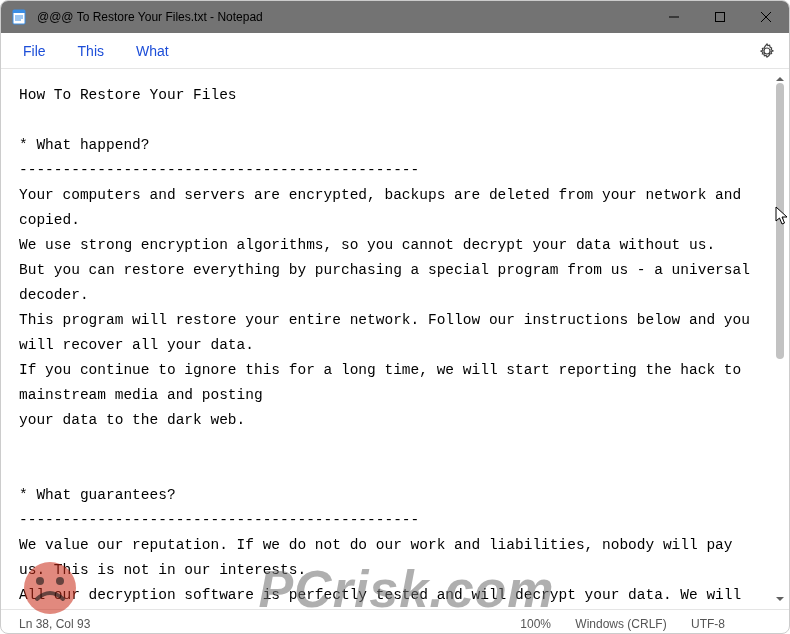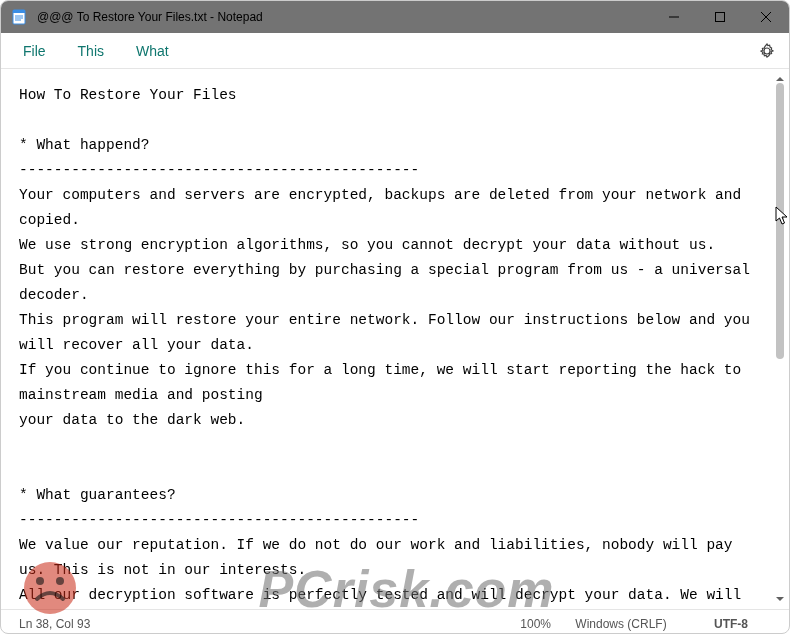--- a/index.html
+++ b/index.html
@@ -41,21 +41,21 @@
   .menubar {
     height: 36px;
     display: flex;
     align-items: center;
     padding: 0 6px;
     border-bottom: 1px solid #e5e5e5;
   }
   .menu-item {
     padding: 6px 16px;
     font-size: 14px;
-    color: #0f766e;
+    color: #1d4ed8;
     border-radius: 4px;
   }
   .menu-spacer { flex: 1; }
   .settings-btn {
     width: 32px; height: 32px;
     display: flex; align-items: center; justify-content: center;
     border-radius: 4px;
   }
 
   .content-wrap {
@@ -109,21 +109,21 @@
     align-items: center;
     font-size: 12px;
     color: #555;
     padding: 12px 8px;
   }
   .status-seg { padding: 0 10px; }
   .status-spacer { flex:1; }
   .status-seg.pos { min-width: 120px; }
   .status-seg.zoom { min-width: 80px; text-align:right;}
   .status-seg.le { min-width: 120px; text-align:center;}
-  .status-seg.enc { min-width: 100px; text-align:center;font-weight:bold;}
+  .status-seg.enc { min-width: 100px; text-align:left;}
 
   
   .watermark {
     position: absolute;
     left: 0; right: 0; bottom: 14px;
     text-align: center;
     font-family: Arial, sans-serif;
     font-size: 52px;
     font-weight: bold;
     font-style: italic;

